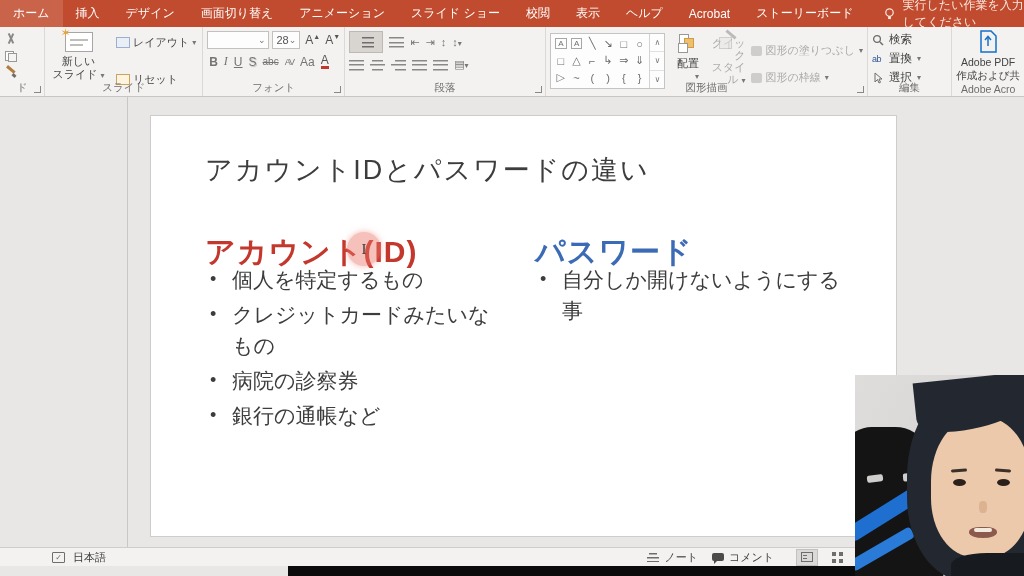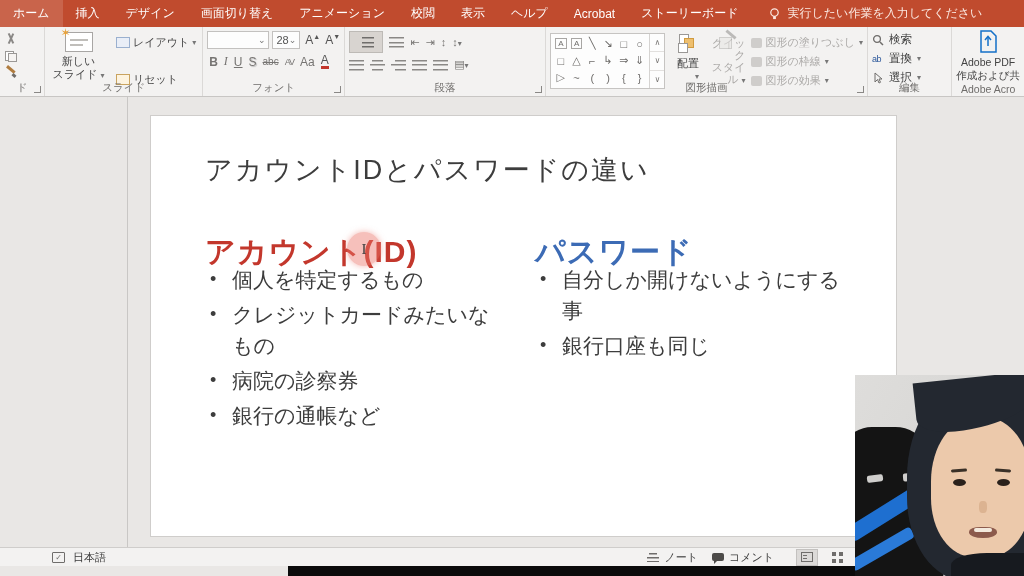--- a/index.html
+++ b/index.html
@@ -95,21 +95,21 @@
   .arr-icon { width:22px; height:20px; position:relative; }
   .arr-icon i { position:absolute; width:10px; height:10px; border:1px solid #9a9896; background:#fff; }
   .arr-icon i:nth-child(1) { left:2px; top:0; }
   .arr-icon i:nth-child(2) { left:7px; top:4px; background:#eebf6e; border-color:#d19b3f; }
   .arr-icon i:nth-child(3) { left:1px; top:9px; }
   .qs-icon { width:22px; height:18px; position:relative; opacity:.55; }
   .qs-icon i { position:absolute; }
   .qs-sq { left:2px; top:3px; width:13px; height:12px; border:1px solid #b3b1af; background:#e8e6e4; }
   .qs-br { left:8px; top:-1px; width:12px; height:3px; background:#8f8d8b; transform:rotate(40deg); }
   .fillcol { display:flex; flex-direction:column; gap:4px; padding-top:5px; }
-  .fillrow { display:flex; align-items:center; gap:4px; font-size:11px; color:#aba9a7; white-space:nowrap; }
+  .fillrow { display:flex; align-items:center; gap:4px; font-size:11px; color:#aba9a7; white-space:nowrap;margin-top:8px; }
   .f-ic { width:11px; height:10px; background:#cfcdcb; border-radius:2px; flex:none; }
 
   
   .g-edit { width:86px; display:flex; flex-direction:column; gap:4px; padding-top:5px; }
   .editrow { display:flex; align-items:center; gap:5px; font-size:11.5px; color:#3b3b3b; }
   .mag { width:12px; height:12px; flex:none; }
   .rep { font-size:9px; color:#2b579a; letter-spacing:-0.5px; flex:none; width:12px; }
   .selarrow { width:12px; height:12px; flex:none; }
 
   
@@ -180,20 +180,21 @@
 
 <div class="app">
 
   <div class="tabbar">
     <div class="tabs">
         <span class="tab" data-index="0">ホーム</span>
         <span class="tab" data-index="1">挿入</span>
         <span class="tab" data-index="2">デザイン</span>
         <span class="tab" data-index="3">画面切り替え</span>
         <span class="tab" data-index="4">アニメーション</span>
+        <span class="tab" data-index="5">スライド ショー</span>
         <span class="tab" data-index="6">校閲</span>
         <span class="tab" data-index="7">表示</span>
         <span class="tab" data-index="8">ヘルプ</span>
         <span class="tab" data-index="9">Acrobat</span>
         <span class="tab" data-index="10">ストーリーボード</span>
       </div>
     <div class="tellme">
       <svg class="bulb" viewBox="0 0 14 14">
         <circle cx="7" cy="6" r="4" fill="none" stroke="#fbe9e2" stroke-width="1.3"></circle>
         <rect x="5.5" y="10" width="3" height="3" fill="#fbe9e2"></rect>
@@ -407,21 +408,20 @@
       <div class="s-head red">アカウント(ID)</div>
       <ul class="s-list left">
           <li data-index="0">個人を特定するもの</li>
           <li data-index="1">クレジットカードみたいなもの</li>
           <li data-index="2">病院の診察券</li>
           <li data-index="3">銀行の通帳など</li>
         </ul>
       <div class="s-head blue">パスワード</div>
       <ul class="s-list right">
           <li data-index="1">自分しか開けないようにする事</li>
-          <li data-index="3">銀行口座も同じ</li>
         </ul>
       <div class="cursorblob">
         <span class="ibeam">I</span>
       </div>
     </div>
   </div>
 
   <div class="statusbar">
     <div class="st-left">
       <span class="spell">✓</span>

